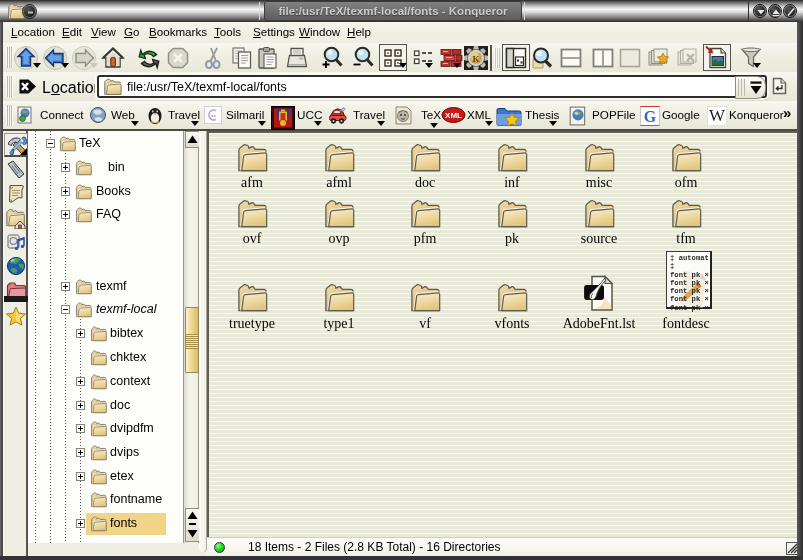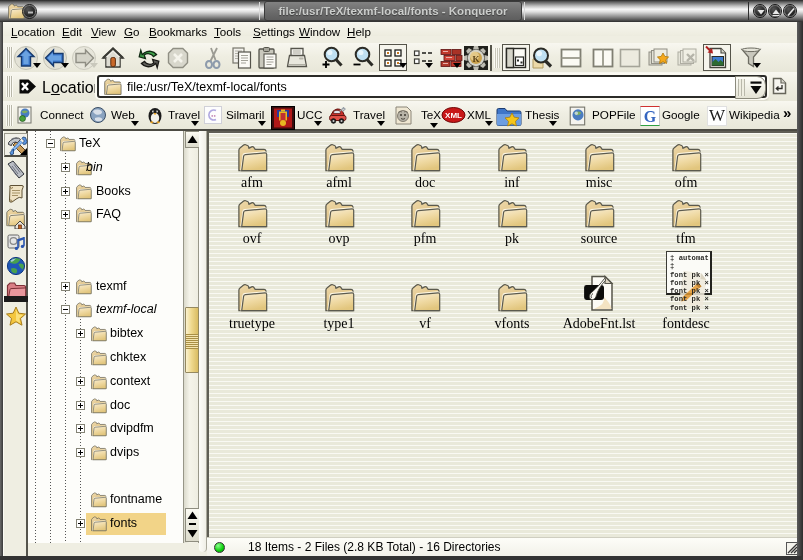--- a/index.html
+++ b/index.html
@@ -99,21 +99,21 @@
   #statusbar { position:absolute; left:204px; top:406px; width:593px; height:19px;
      background:linear-gradient(to bottom,#fdfdf8,#f2f1e9); border-top:1px solid #cfcec1; font-size:12px; }
   #stattext { position:absolute; left:41px; top:2px; }
   #led { position:absolute; left:7px; top:4px; width:11px; height:11px; border-radius:50%;
      background:radial-gradient(circle at 35% 30%,#8dfc8d,#0ad00a 60%,#078a07); border:1px solid #333; }
   #sizegrip { position:absolute; right:1px; top:4px; width:13px; height:13px; border:1px solid #555; background:#f4f3ec; }
 
   .icolabel { position:absolute; font-family:"Liberation Serif", serif; font-size:14px; text-align:center; width:86px; }
   .fi { position:absolute; }
   #adobefile { position:absolute; left:373px; top:142px; }
-  #fontdesc { position:absolute; left:457px; top:118px; width:46px; height:44px;
+  #fontdesc { position:absolute; left:457px; top:118px; width:46px; height:58px;
      background:#fbfbf7; border:1px solid #3c3c36; border-right:2px solid #23231f; border-bottom:2px solid #23231f;
      font-family:"Liberation Mono", monospace; font-size:7.2px; font-weight:bold; color:#2a2a26;
      padding:2px 0 0 3px; line-height:8.3px; }
   .fdl { white-space:nowrap; position:relative; }
 
   
   #bl { position:absolute; left:0; top:22px; width:3px; height:538px; background:linear-gradient(to right,#6b6b6b,#3a3a3a); }
   #br { position:absolute; right:0; top:22px; width:6px; height:538px; background:linear-gradient(to left,#2c2c2c,#5c5c5c); }
   #bb { position:absolute; left:0; bottom:0; width:803px; height:4px; background:#333; }
 </style>
@@ -516,21 +516,21 @@
       <rect x="0.5" y="0.5" width="19" height="19" fill="#fff" stroke="#c8c8c8" stroke-width="1"></rect>
       <text x="10" y="15.5" text-anchor="middle" font-size="16" font-weight="bold" fill="#3565c0" font-family="Liberation Serif">G</text>
       <path d="M0.5,0.5 h19" stroke="#d03030" stroke-width="1"></path>
       <path d="M0.5,19.5 h19" stroke="#30a040" stroke-width="1"></path>
     </svg>
     <div class="bm" style="left:662px">Google</div>
     <svg class="bicon" style="left:707px" width="20" height="20" viewBox="0 0 20 20">
       <rect x="0.5" y="0.5" width="19" height="19" fill="#fff" stroke="#e0e0e0" stroke-width="1"></rect>
       <text x="10" y="15" text-anchor="middle" font-size="17" fill="#1c1c1c" font-family="Liberation Serif">W</text>
     </svg>
-    <div class="bm" style="left:729px">Wikipedia</div>
+    <div class="bm" style="left:729px">Konqueror</div>
     <div class="bm" style="left:783px;font-weight:bold;font-size:15px;top:3px">»</div>
   </div>
 
   <div id="content">
     <div id="tabs">
       <div class="tab tabsel" style="top:2px">
         <svg width="22" height="22" viewBox="0 0 22 22">
           <path d="M7,10 L10.5,6.5 L20,16 L16.5,19.5 Z" fill="#c89b5a" stroke="#5e431c" stroke-width="1"></path>
           <path d="M2.5,9.5 Q2,7 4.5,5.5 Q7,3.5 10,3 Q13,2.7 14.5,4.5 L11.5,7.8 Q9.5,6.5 7.5,7.5 Q5.5,8.5 5.5,10.5 Z" fill="#c3c7cd" stroke="#3a3a40" stroke-width="1"></path>
           <path d="M5.5,4.5 Q8,2.8 11,3.2" fill="none" stroke="#6d7077" stroke-width="1.2"></path>
@@ -607,21 +607,21 @@
         <svg style="position:absolute;left:31px;top:2px" width="18" height="18" viewBox="0 0 34 34">
             <use href="#folder"></use>
           </svg>
         <div class="lbl" style="left:51px;">TeX</div>
       </div>
       <div class="trow" style="top:26px">
         <div class="pm plus" style="left:33px"></div>
         <svg style="position:absolute;left:46.5px;top:2px" width="18" height="18" viewBox="0 0 34 34">
             <use href="#folder"></use>
           </svg>
-        <div class="lbl" style="left:58px;font-style:italic;">bin</div>
+        <div class="lbl" style="left:80px;">bin</div>
       </div>
       <div class="trow" style="top:50px">
         <div class="pm plus" style="left:33px"></div>
         <svg style="position:absolute;left:46.5px;top:2px" width="18" height="18" viewBox="0 0 34 34">
             <use href="#folder"></use>
           </svg>
         <div class="lbl" style="left:68px;">Books</div>
       </div>
       <div class="trow" style="top:73px">
         <div class="pm plus" style="left:33px"></div>
@@ -677,20 +677,27 @@
             <use href="#folder"></use>
           </svg>
         <div class="lbl" style="left:82px;">dvipdfm</div>
       </div>
       <div class="trow" style="top:311px">
         <div class="pm plus" style="left:48px"></div>
         <svg style="position:absolute;left:61.5px;top:2px" width="18" height="18" viewBox="0 0 34 34">
             <use href="#folder"></use>
           </svg>
         <div class="lbl" style="left:82px;">dvips</div>
+      </div>
+      <div class="trow" style="top:335px">
+        <div class="pm plus" style="left:48px"></div>
+        <svg style="position:absolute;left:61.5px;top:2px" width="18" height="18" viewBox="0 0 34 34">
+            <use href="#folder"></use>
+          </svg>
+        <div class="lbl" style="left:82px;">etex</div>
       </div>
       <div class="trow" style="top:358px">
         <svg style="position:absolute;left:61.5px;top:2px" width="18" height="18" viewBox="0 0 34 34">
             <use href="#folder"></use>
           </svg>
         <div class="lbl" style="left:82px;">fontname</div>
       </div>
       <div class="trow" style="top:382px">
         <div class="sel"></div>
         <div class="pm plus" style="left:48px"></div>

